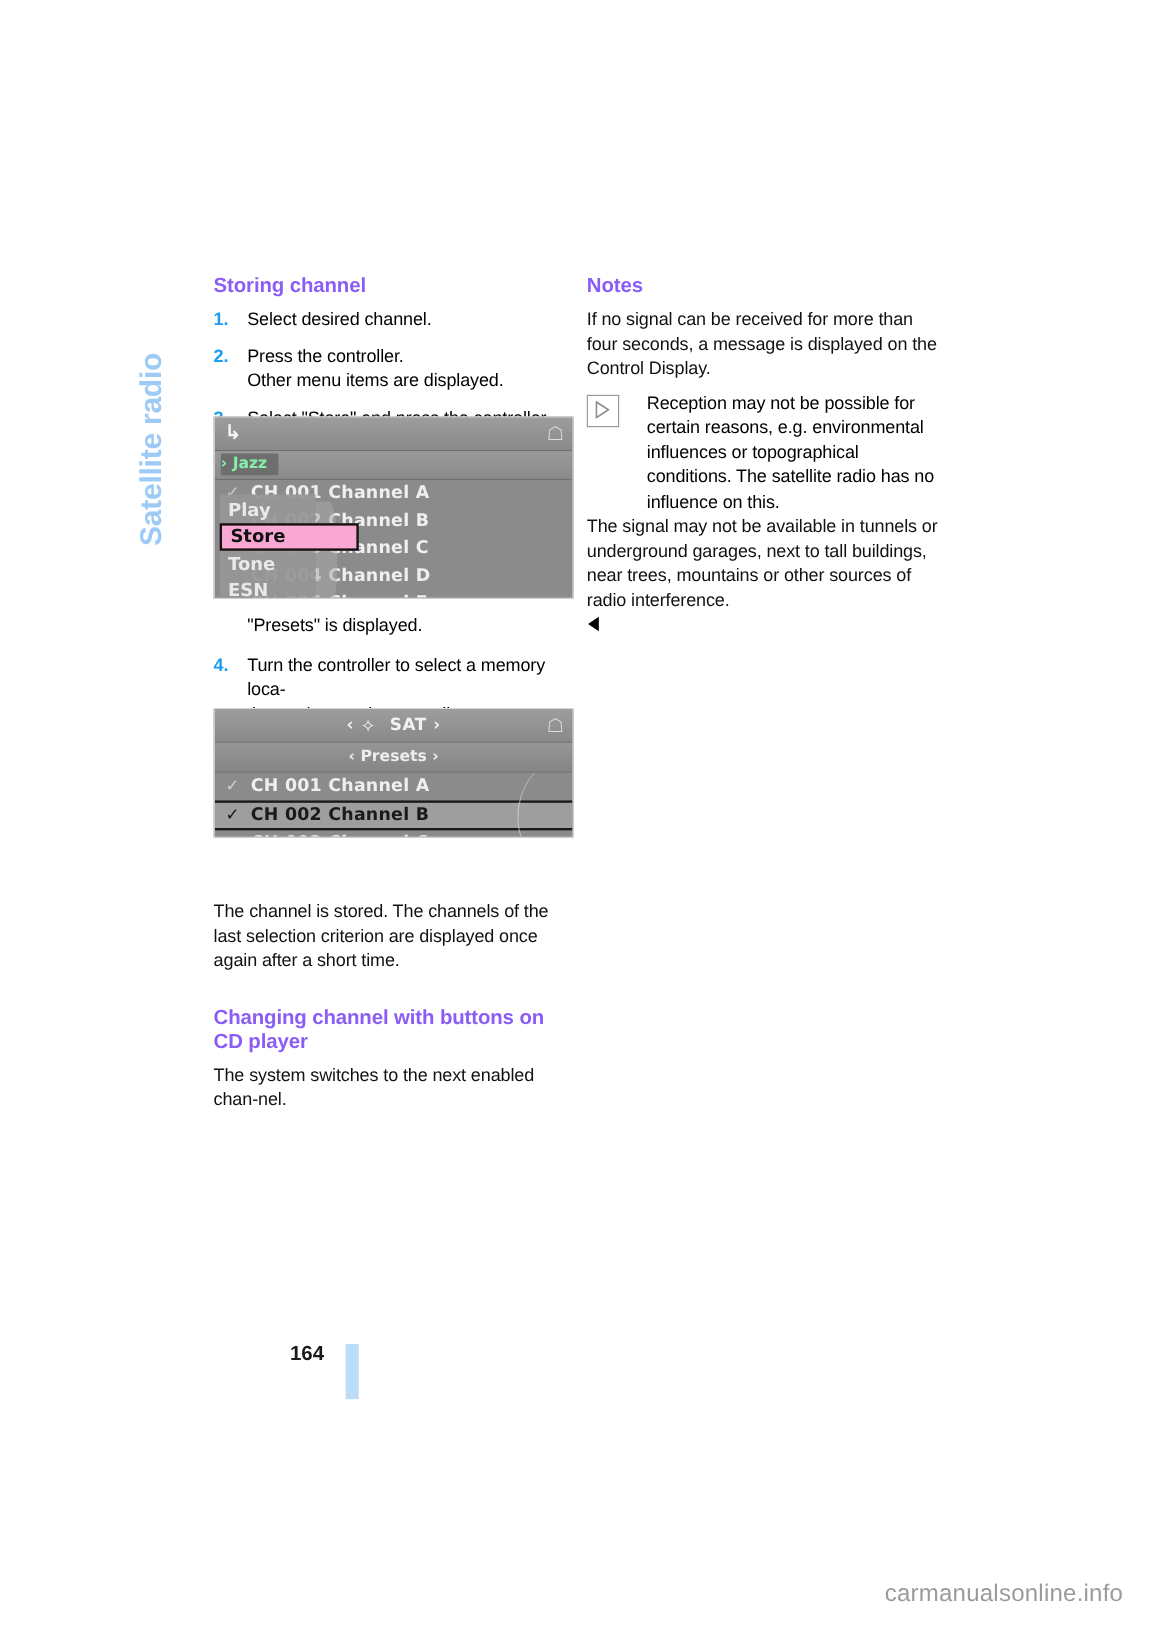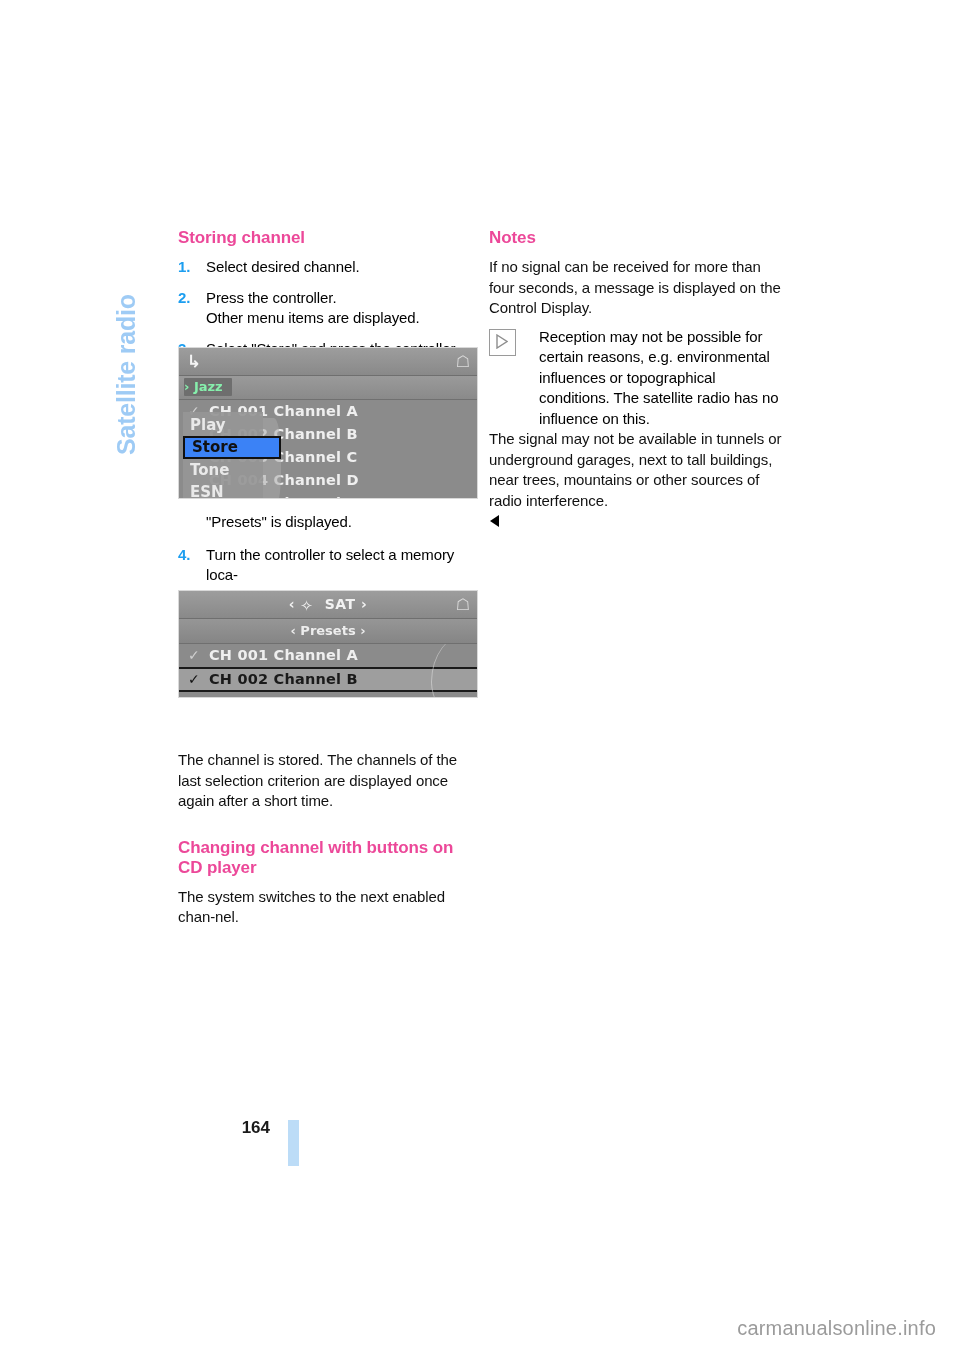--- a/index.html
+++ b/index.html
@@ -65,21 +65,21 @@
     position: absolute;
     width: 300px;
     top: 228px;
   }
   .col-left  { left: 178px; }
   .col-right { left: 489px; }
 
   h2.section {
     font-size: 17px;
     font-weight: bold;
-    color: #ec4899;
+    color: #8b5cf6;
     margin: 0 0 9px 0;
     line-height: 20px;
     letter-spacing: -0.1px;
   }
   h2.section.spaced { margin-top: 26px; }
 
   p.body {
     font-size: 15px;
     line-height: 20.5px;
     margin: 0 0 0 0;
@@ -294,24 +294,24 @@
     padding: 2px 0 4px 0;
   }
   .popup .pitem {
     font-size: 15px;
     font-weight: bold;
     color: #e9e9e9;
     line-height: 22px;
     padding-left: 7px;
   }
   .popup .pitem.sel {
-    background: #3b82f6;
+    background: #f9a8d4;
     color: #111;
     border: 2px solid #111;
-    width: 98px;
+    width: 116px;
     box-sizing: border-box;
     line-height: 19px;
   }
   .popup-shadow {
     position: absolute;
     left: 84px;
     top: 18px;
     width: 18px;
     height: 92px;
     background: rgba(170,170,170,0.55);

